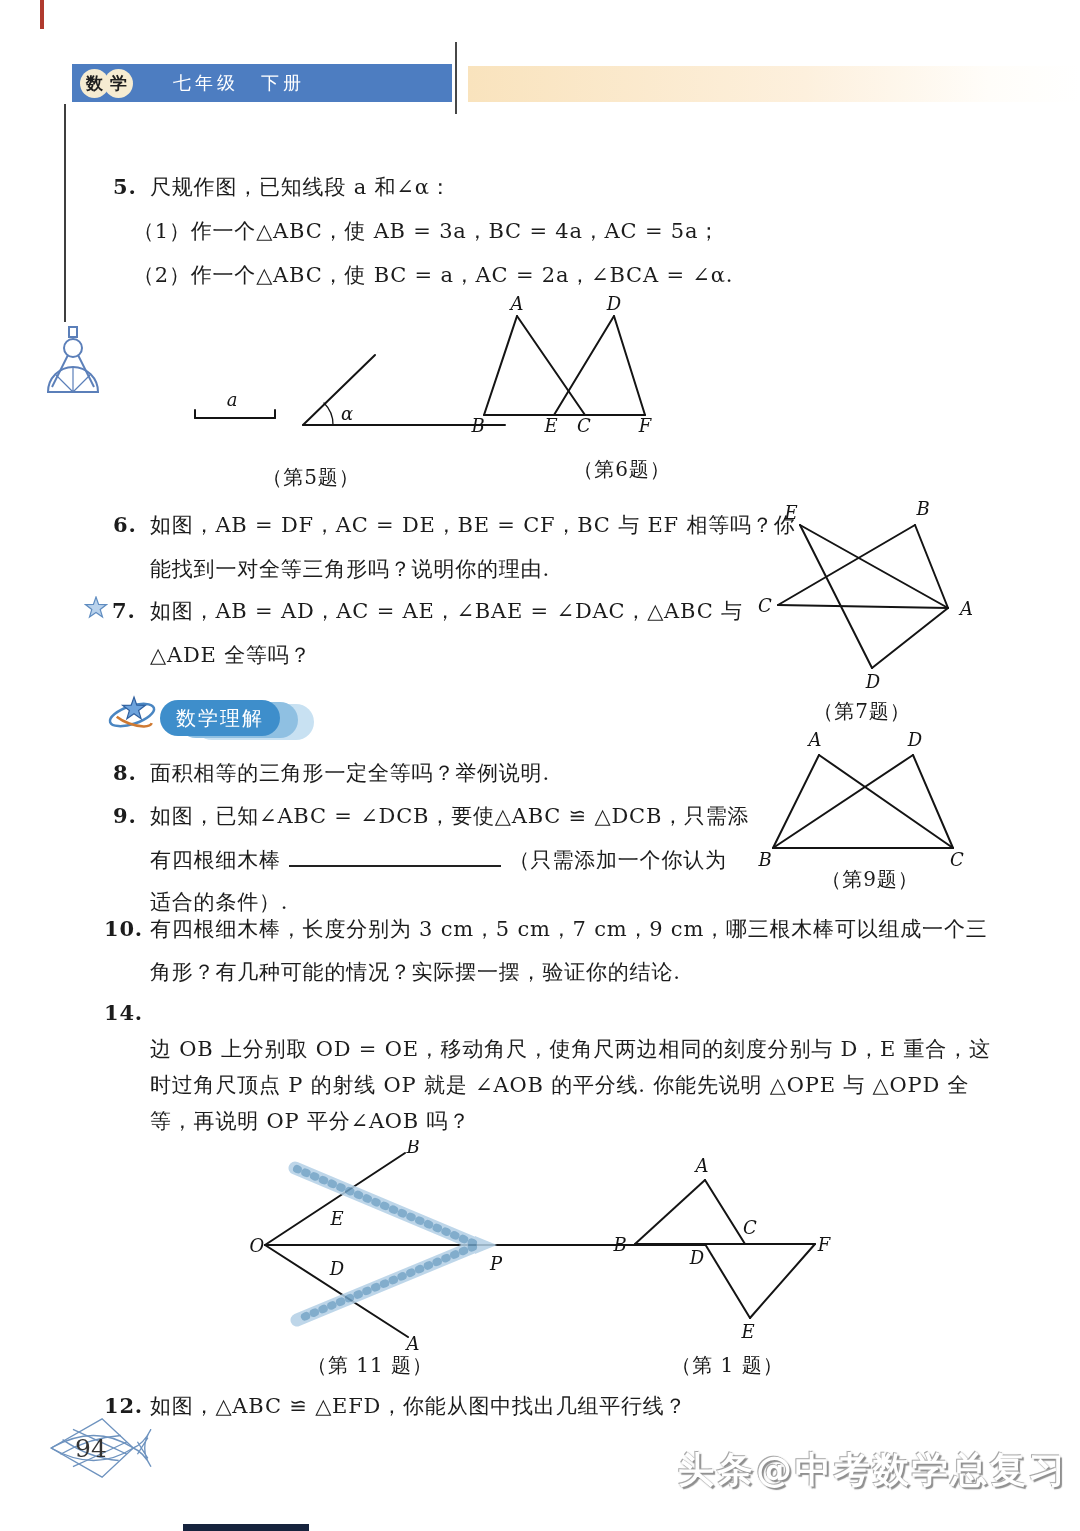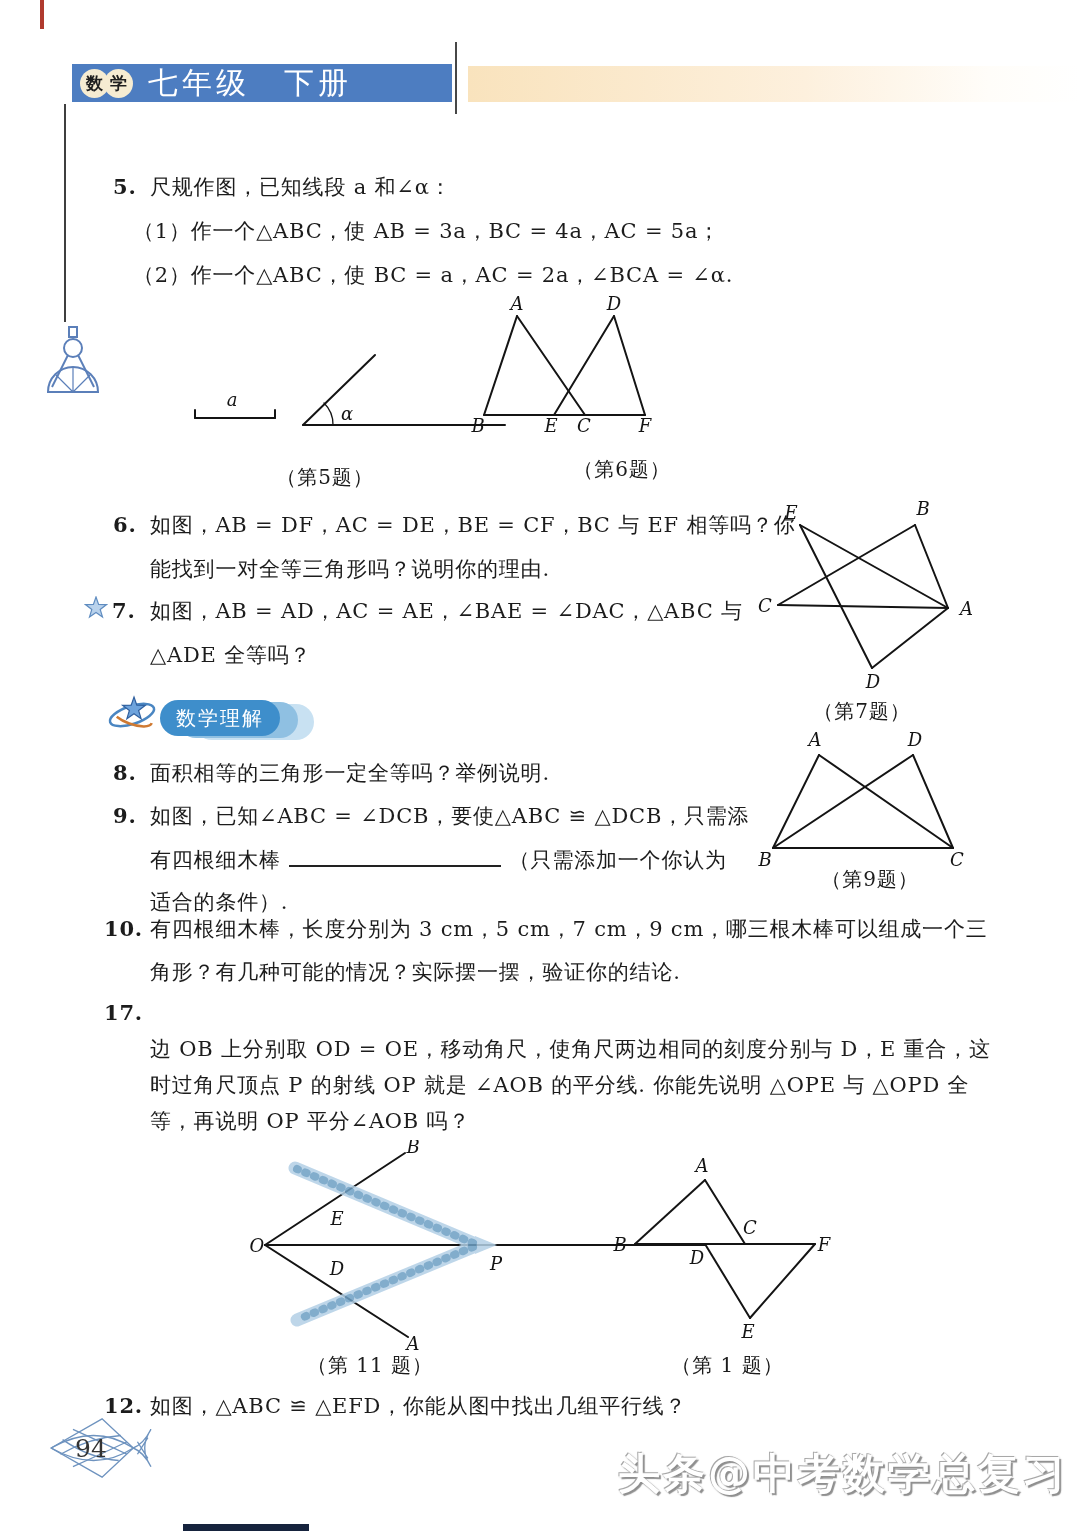--- a/index.html
+++ b/index.html
@@ -8,34 +8,34 @@
   .abs{position:absolute;}
   .tl{position:absolute;font-size:21px;white-space:nowrap;letter-spacing:0.8px;line-height:30px;}
   .num{font-weight:bold;}
   .cap{position:absolute;font-size:20px;letter-spacing:1px;text-align:center;}
   .red-mark{position:absolute;left:40px;top:0;width:4px;height:29px;background:#b03a2e;}
   .header-bar{position:absolute;left:72px;top:64px;width:380px;height:38px;background:#4d7dc1;
               display:flex;align-items:center;padding-left:8px;box-sizing:border-box;}
   .bc{width:29px;height:29px;border-radius:50%;background:#f6ecd2;display:flex;align-items:center;
       justify-content:center;font-size:17px;font-weight:bold;color:#1e1e1e;}
   .bc2{margin-left:-5px;}
-  .htitle{color:#ffffff;font-size:30px;letter-spacing:4px;margin-left:15px;font-family:"DejaVu Sans","Liberation Sans",sans-serif;}
+  .htitle{color:#ffffff;font-size:18px;letter-spacing:4px;margin-left:40px;font-family:"DejaVu Sans","Liberation Sans",sans-serif;}
   .hdivider{position:absolute;left:455px;top:42px;width:2px;height:72px;background:#474747;}
   .orange-bar{position:absolute;left:468px;top:66px;width:612px;height:36px;
               background:linear-gradient(90deg,#f9e3bd 0%,#fdf0dd 55%,#fffdf9 85%,#ffffff 100%);}
   .left-line{position:absolute;left:64px;top:104px;width:2px;height:218px;background:#3f3f3f;}
   .fig text{font-style:italic;font-size:18px;fill:#141414;font-family:"DejaVu Serif","Liberation Serif",serif;}
   .fig line,.fig path,.fig polyline{stroke:#141414;stroke-width:2;fill:none;stroke-linecap:round;}
   .blank{display:inline-block;width:212px;height:1em;border-bottom:2px solid #222;margin:0 8px;vertical-align:baseline;}
   .pill{position:absolute;width:120px;height:36px;border-radius:18px;}
   .pill-main{left:160px;top:700px;background:#3e8ecb;display:flex;align-items:center;justify-content:center;
              color:#fff;font-size:20px;letter-spacing:2px;font-family:"DejaVu Sans","Liberation Sans",sans-serif;}
   .pill-s1{left:178px;top:702px;background:#8fc0e2;}
   .pill-s2{left:194px;top:704px;background:#c8e1f2;}
-  .watermark{position:absolute;right:12px;top:1446px;font-size:42px;font-weight:bold;letter-spacing:3px;
+  .watermark{position:absolute;right:12px;top:1446px;font-size:36px;font-weight:bold;letter-spacing:3px;
              color:#ffffff;text-shadow:-1px -1px 0 #a8a8a8,2px 2px 1px #8f8f8f,0 0 2px #bdbdbd;
              font-family:"DejaVu Sans","Liberation Sans",sans-serif;}
   .bottom-bar{position:absolute;left:183px;top:1524px;width:126px;height:7px;background:#16233d;}
   .deco{stroke:#5b7fb9;fill:none;stroke-width:2;}
   .fish-stroke{stroke:#6e93bf;fill:none;stroke-width:1.3;}
 </style>
 </head>
 <body>
 
 <div class="page">
@@ -68,21 +68,21 @@
   <svg class="abs fig" style="left:175px;top:330px" width="345" height="110" viewBox="0 0 345 110">
     <line x1="20" y1="88" x2="100" y2="88"></line>
     <line x1="20" y1="80" x2="20" y2="88"></line>
     <line x1="100" y1="80" x2="100" y2="88"></line>
     <text x="57" y="76" text-anchor="middle">a</text>
     <line x1="128" y1="95" x2="330" y2="95"></line>
     <line x1="128" y1="95" x2="200" y2="25"></line>
     <path style="stroke-width:1.3" d="M 158 95 A 30 30 0 0 0 149 73"></path>
     <text x="166" y="90">α</text>
   </svg>
-  <div class="cap" style="left:245px;top:464px;width:160px">（第5题）</div>
+  <div class="cap" style="left:231px;top:464px;width:160px">（第5题）</div>
 
   <svg class="abs fig" style="left:462px;top:296px" width="215" height="140" viewBox="0 0 215 140">
     <line x1="22" y1="119" x2="183" y2="119"></line>
     <line x1="22" y1="119" x2="55" y2="20"></line>
     <line x1="55" y1="20" x2="123" y2="119"></line>
     <line x1="92" y1="119" x2="152" y2="20"></line>
     <line x1="152" y1="20" x2="183" y2="119"></line>
     <text x="55" y="14" text-anchor="middle">A</text>
     <text x="152" y="14" text-anchor="middle">D</text>
     <text x="16" y="136" text-anchor="middle">B</text>
@@ -147,21 +147,21 @@
     <text x="160" y="20" text-anchor="middle">D</text>
     <text x="10" y="140" text-anchor="middle">B</text>
     <text x="202" y="140" text-anchor="middle">C</text>
   </svg>
   <div class="cap" style="left:790px;top:866px;width:160px">（第9题）</div>
 
   <div class="tl num" style="left:104px;top:914px">10.</div>
   <div class="tl" style="left:150px;top:914px">有四根细木棒，长度分别为 3 cm，5 cm，7 cm，9 cm，哪三根木棒可以组成一个三</div>
   <div class="tl" style="left:150px;top:957px">角形？有几种可能的情况？实际摆一摆，验证你的结论.</div>
 
-  <div class="tl num" style="left:104px;top:998px">17.</div>
+  <div class="tl num" style="left:104px;top:998px">14.</div>
   <div class="tl" style="left:150px;top:1034px">边 OB 上分别取 OD = OE，移动角尺，使角尺两边相同的刻度分别与 D，E 重合，这</div>
   <div class="tl" style="left:150px;top:1070px">时过角尺顶点 P 的射线 OP 就是 ∠AOB 的平分线. 你能先说明 △OPE 与 △OPD 全</div>
   <div class="tl" style="left:150px;top:1106px">等，再说明 OP 平分∠AOB 吗？</div>
 
   <svg class="abs fig" style="left:235px;top:1140px" width="480" height="215" viewBox="0 0 480 215">
     <line x1="30" y1="105" x2="170" y2="13"></line>
     <line x1="30" y1="105" x2="173" y2="197"></line>
     <line x1="30" y1="105" x2="470" y2="105"></line>
 
     <g opacity="0.85">

